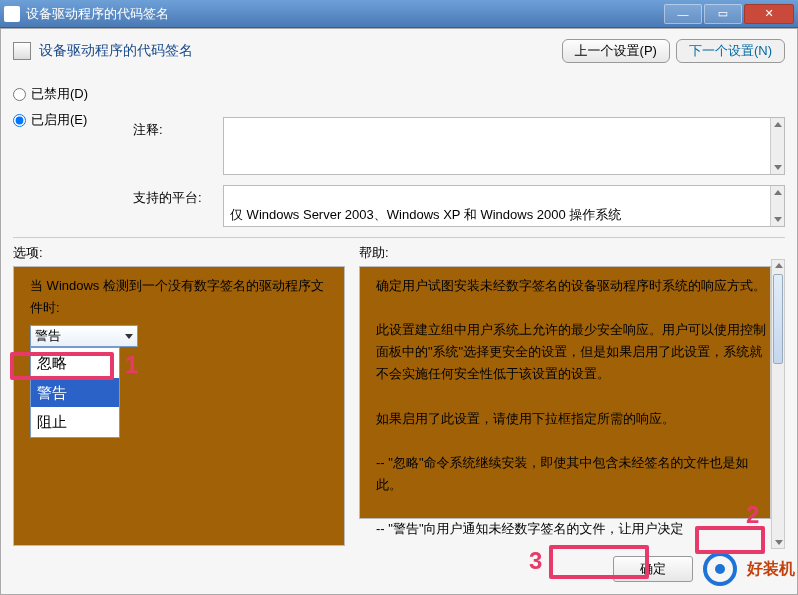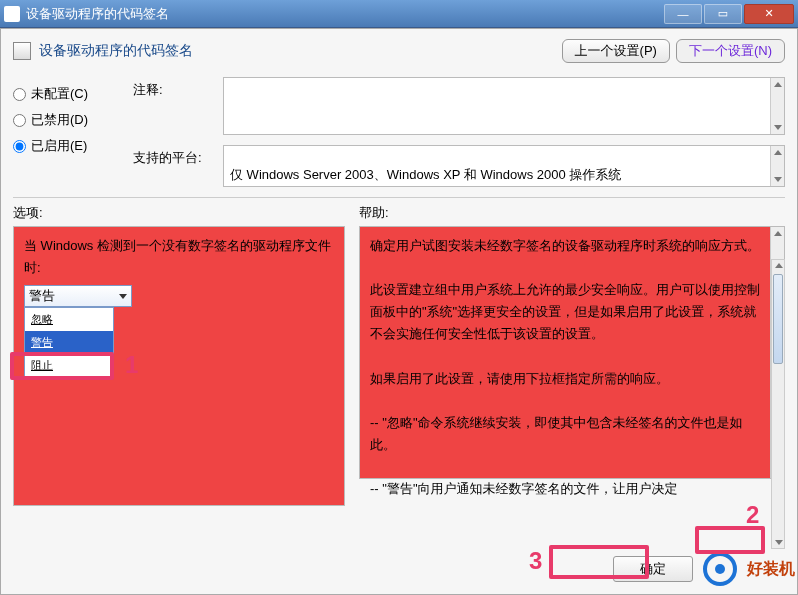--- a/index.html
+++ b/index.html
@@ -14,53 +14,53 @@
 .win-btn.close { background: #c94a3a; border-color: #a43a2d; width: 50px; }
 
 
 .window-body { border: 1px solid #aaa; height: 567px; background: #f6f6f6; padding: 10px 12px; position: relative; }
 
 
 .header-row { display: flex; align-items: center; margin-bottom: 14px; }
 .header-row .doc-icon { width: 18px; height: 18px; border: 1px solid #888; background: linear-gradient(#fff,#ddd); margin-right: 8px; }
 .header-title { font-size: 14px; color: #1a4a8a; flex: 1; }
 .set-btn { height: 24px; padding: 0 12px; margin-left: 6px; font-size: 13px; background: linear-gradient(#fdfdfd,#e7e7e7); border: 1px solid #999; border-radius: 6px; }
-.set-btn:disabled { color: #6d28d9; background: #f0f0f0; }
+.set-btn:disabled { color: #0369a1; background: #f0f0f0; }
 
 
 .config-row { display: flex; margin-bottom: 10px; }
 .radio-col { width: 120px; }
 .radio-item { display: flex; align-items: center; margin: 8px 0; font-size: 13px; }
 .radio-item input { margin-right: 5px; }
-.right-col { flex: 1; display: flex; flex-direction: column; gap: 10px; }
+.right-col { flex: 1; display: flex; flex-direction: column; gap: 10px; margin-top: 40px; }
 .field-row { display: flex; align-items: flex-start; }
 .field-label { width: 90px; font-size: 13px; padding-top: 4px; }
 .comment-box { flex: 1; height: 58px; border: 1px solid #bbb; background: #fff; position: relative; }
 .scroll-stub { position: absolute; right: 0; top: 0; width: 14px; height: 100%; background: #eee; border-left: 1px solid #ccc; }
 .scroll-stub::before, .scroll-stub::after { content: ''; position: absolute; left: 3px; width: 0; height: 0; border-left: 4px solid transparent; border-right: 4px solid transparent; }
 .scroll-stub::before { top: 4px; border-bottom: 5px solid #777; }
 .scroll-stub::after { bottom: 4px; border-top: 5px solid #777; }
 .platform-box { flex: 1; height: 36px; border: 1px solid #bbb; background: #fff; padding: 20px 6px; font-size: 13px; position: relative; }
 
 
 .sep { border-top: 1px solid #ccc; margin: 8px 0 6px; }
 .panels { display: flex; gap: 14px; }
 .panel-left { width: 332px; }
 .panel-right { flex: 1; position: relative; }
 .panel-title { font-size: 13px; margin-bottom: 4px; }
-.panel-box { border: 1px solid #bbb; background: #ef4444; padding: 8px 10px; font-size: 13px; line-height: 1.7; position: relative; }
+.panel-box { border: 1px solid #bbb; background: #a16207; padding: 8px 16px; font-size: 13px; line-height: 1.7; position: relative; }
 .panel-left .panel-box { height: 280px; }
 .panel-right .panel-box { height: 253px; padding-right: 18px; }
 .panel-right .scroll-stub { height: 100%; }
 
 
 .combo { width: 108px; height: 22px; border: 1px solid #7a9ac9; background: linear-gradient(#fff,#e9f0fa); font-size: 13px; padding: 0 4px; display: flex; align-items: center; justify-content: space-between; margin-top: 6px; position: relative; }
 .combo .arrow { width: 0; height: 0; border-left: 4px solid transparent; border-right: 4px solid transparent; border-top: 5px solid #333; }
 .dropdown-list { position: absolute; left: -1px; top: 21px; width: 90px; border: 1px solid #7a9ac9; background: #fff; z-index: 10; }
-.dropdown-list div { padding: 2px 6px; font-size: 11px; text-decoration: underline; }
+.dropdown-list div { padding: 2px 6px; font-size: 15px; }
 .dropdown-list .hl { background: #2a62c8; color: #fff; }
 
 
 .annot-box { position: absolute; border: 4px solid #e83a6a; border-radius: 2px; pointer-events: none; z-index: 20; }
 .annot-label { position: absolute; color: #e83a6a; font-size: 24px; font-weight: bold; z-index: 21; pointer-events: none; }
 
 
 .bottom-area { position: absolute; right: 2px; bottom: 8px; display: flex; align-items: center; gap: 10px; }
 .ok-btn { width: 80px; height: 26px; font-size: 13px; background: linear-gradient(#fdfdfd,#e7e7e7); border: 1px solid #999; border-radius: 3px; }
 .watermark-circle { width: 34px; height: 34px; border: 4px solid #1d73d6; border-radius: 50%; display: flex; align-items: center; justify-content: center; }
@@ -92,24 +92,20 @@
 
   <div class="header-row">
     <span class="doc-icon"></span>
     <span class="header-title">设备驱动程序的代码签名</span>
     <button class="set-btn">上一个设置(P)</button>
     <button class="set-btn" disabled="">下一个设置(N)</button>
   </div>
 
   <div class="config-row">
     <div class="radio-col">
-      <label class="radio-item">
-        <input type="radio" name="cfg" style="">
-        <span>未配置(C)</span>
-      </label>
       <label class="radio-item">
         <input type="radio" name="cfg" style="">
         <span>已禁用(D)</span>
       </label>
       <label class="radio-item">
         <input type="radio" name="cfg" checked="" style="">
         <span>已启用(E)</span>
       </label>
     </div>
     <div class="right-col">

